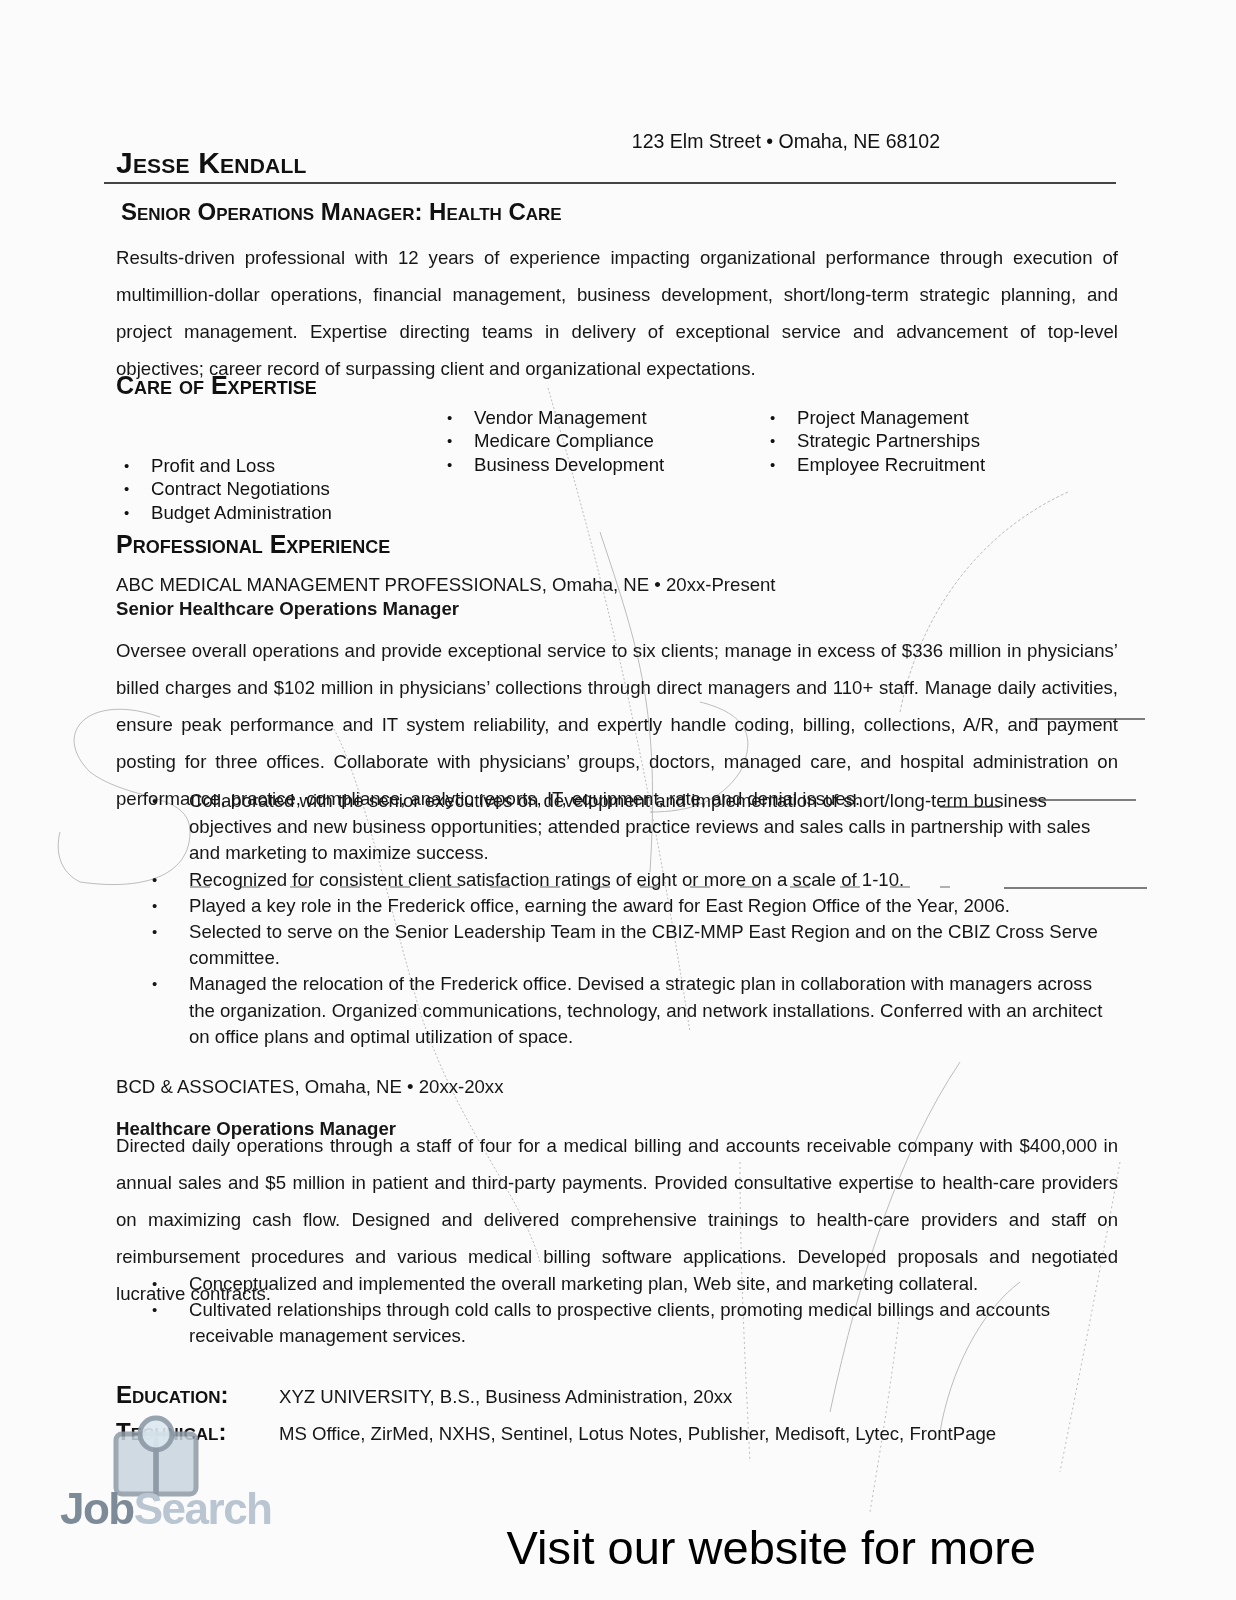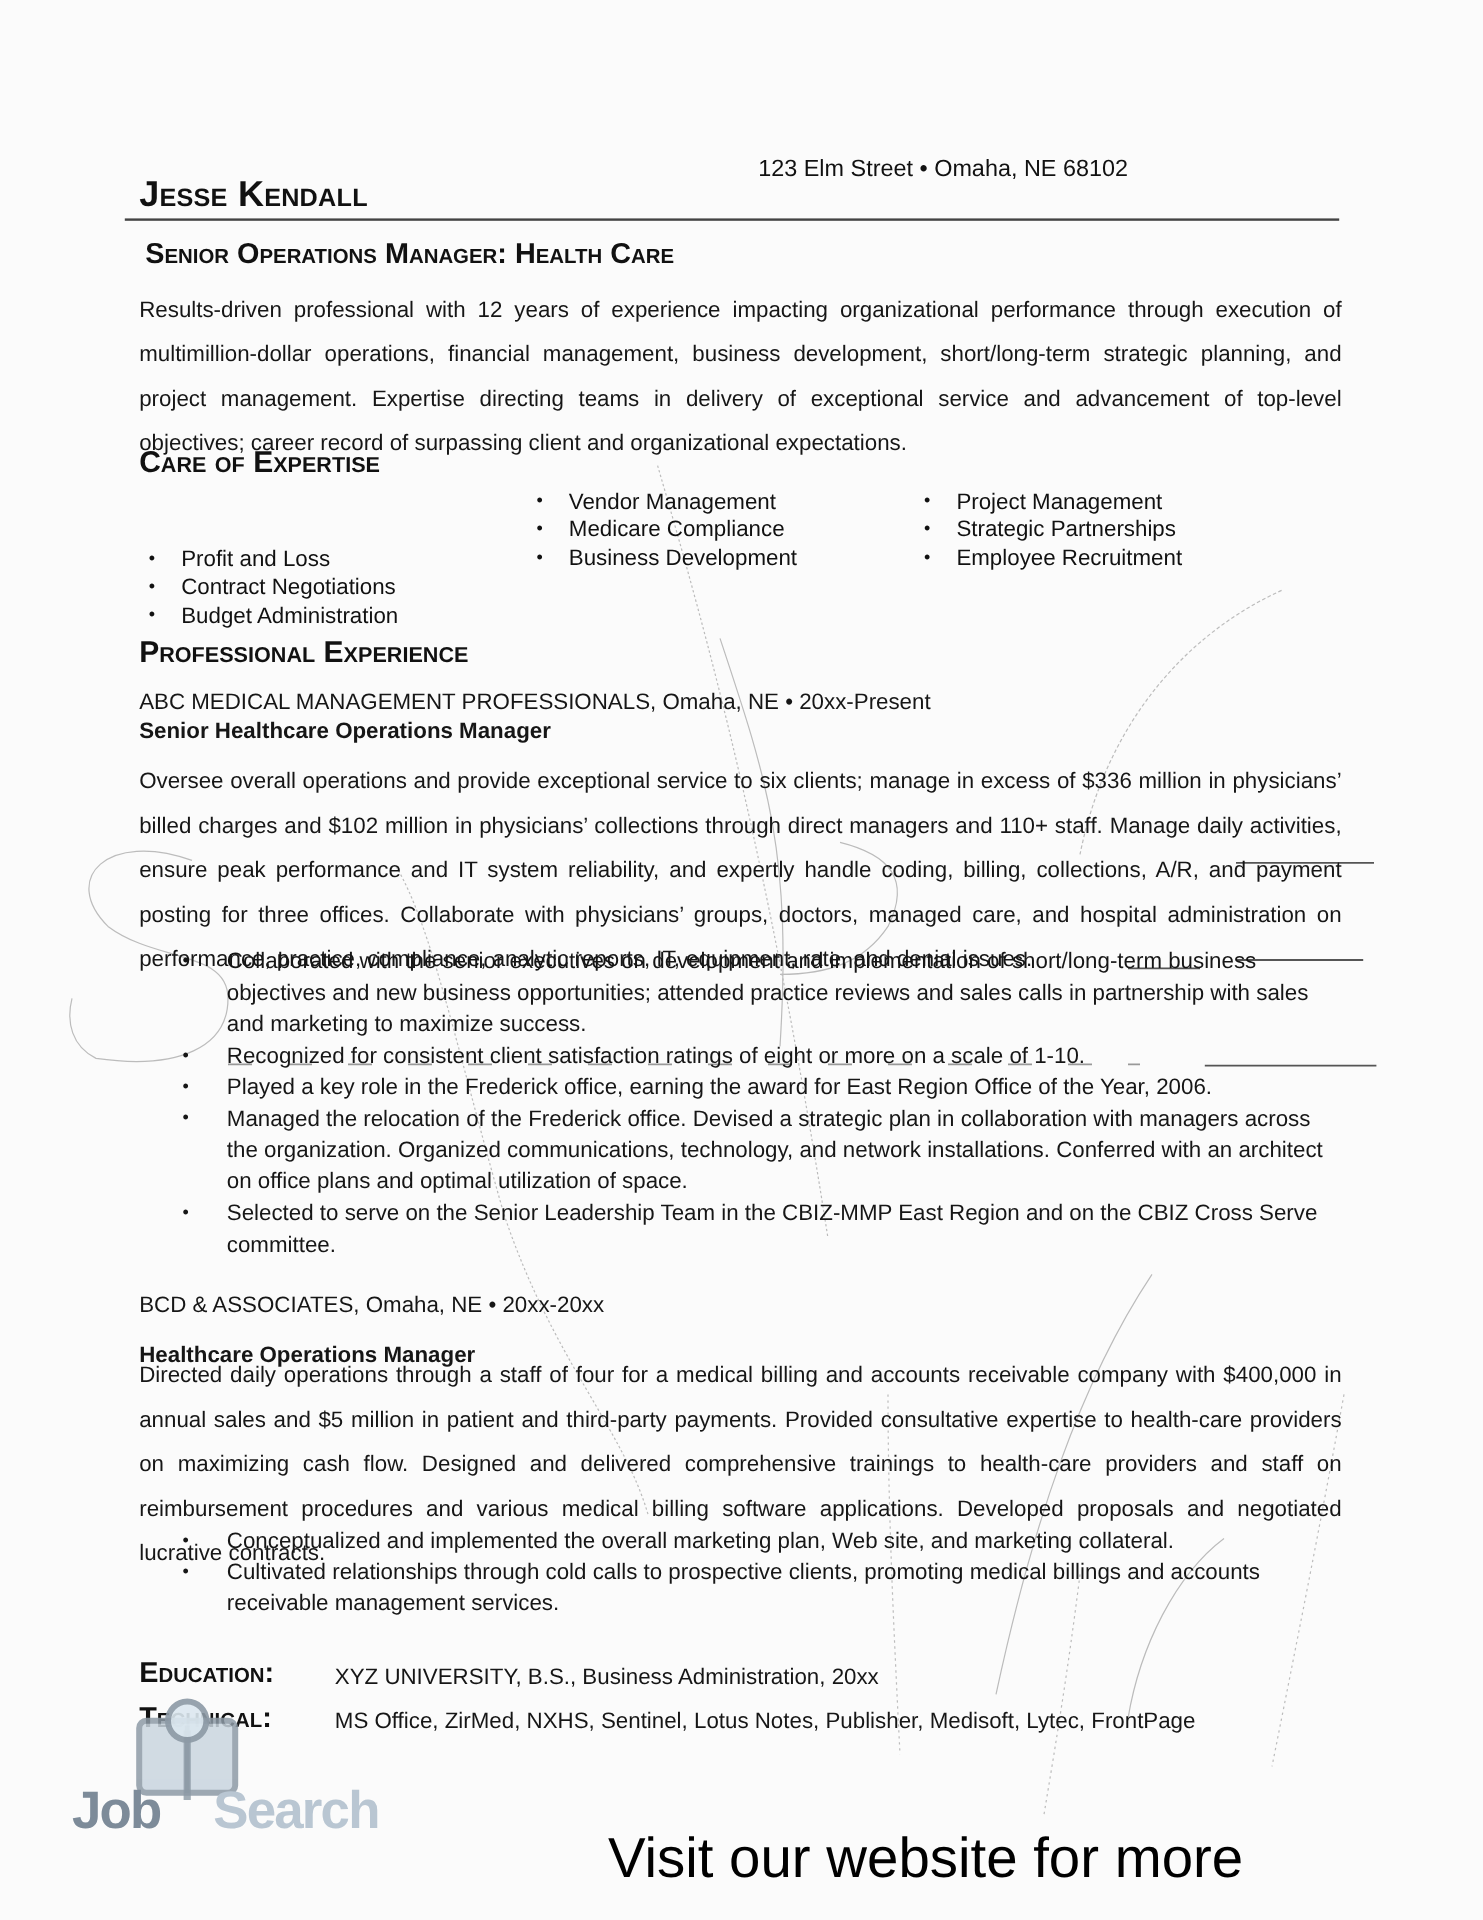--- a/index.html
+++ b/index.html
@@ -52,21 +52,21 @@
 
     .edu-label { left: 116px; font-size: 24px; font-weight: bold; font-variant: small-caps; }
     .edu-value { left: 279px; font-size: 18.6px; color: #161616; }
 
     .logo { position: absolute; left: 58px; top: 1400px; width: 200px; height: 130px; }
     .logo-text {
       position: absolute; left: 60px; top: 1472px; font-size: 44px; font-weight: bold;
       letter-spacing: -1.5px; font-family: "Liberation Sans", sans-serif;
     }
     .logo-text .job { color: #7d8b99; }
-    .logo-text .search { color: #b9c6d2; margin-left: 44px; }
+    .logo-text .search { color: #b9c6d2; }
 
     .visit { right: 36px; top: 1508px; font-size: 47px; color: #000; font-family: Liberation Sans, sans-serif; }
   </style>
 </head>
 <body>
 
 <div class="page">
 
   <svg class="watermark" viewBox="0 0 1236 1600">
     <g fill="none" stroke="#888" stroke-width="1" opacity="0.55">
@@ -119,22 +119,22 @@
 
   <div class="abs section-title exp-title">Professional Experience</div>
 
   <div class="abs job-org" style="top:562px;">ABC MEDICAL MANAGEMENT PROFESSIONALS, Omaha, NE • 20xx-Present</div>
   <div class="abs job-title" style="top:586px;">Senior Healthcare Operations Manager</div>
   <p class="para" style="top:620px;">Oversee overall operations and provide exceptional service to six clients; manage in excess of $336 million in physicians’ billed charges and $102 million in physicians’ collections through direct managers and 110+ staff. Manage daily activities, ensure peak performance and IT system reliability, and expertly handle coding, billing, collections, A/R, and payment posting for three offices. Collaborate with physicians’ groups, doctors, managed care, and hospital administration on performance, practice, compliance, analytic reports, IT, equipment, rate, and denial issues.</p>
   <ul class="bullets" style="top:776px;">
     <li>Collaborated with the senior executives on development and implementation of short/long-term business objectives and new business opportunities; attended practice reviews and sales calls in partnership with sales and marketing to maximize success.</li>
     <li>Recognized for consistent client satisfaction ratings of eight or more on a scale of 1-10.</li>
     <li>Played a key role in the Frederick office, earning the award for East Region Office of the Year, 2006.</li>
+    <li>Selected to serve on the Senior Leadership Team in the CBIZ-MMP East Region and on the CBIZ Cross Serve committee.</li>
     <li>Managed the relocation of the Frederick office. Devised a strategic plan in collaboration with managers across the organization. Organized communications, technology, and network installations. Conferred with an architect on office plans and optimal utilization of space.</li>
-    <li>Selected to serve on the Senior Leadership Team in the CBIZ-MMP East Region and on the CBIZ Cross Serve committee.</li>
   </ul>
 
   <div class="abs job-org" style="top:1064px;">BCD &amp; ASSOCIATES, Omaha, NE • 20xx-20xx</div>
   <div class="abs job-title" style="top:1090px;margin-top:16px;">Healthcare Operations Manager</div>
   <p class="para" style="top:1115px;">Directed daily operations through a staff of four for a medical billing and accounts receivable company with $400,000 in annual sales and $5 million in patient and third-party payments. Provided consultative expertise to health-care providers on maximizing cash flow. Designed and delivered comprehensive trainings to health-care providers and staff on reimbursement procedures and various medical billing software applications. Developed proposals and negotiated lucrative contracts.</p>
   <ul class="bullets" style="top:1259px;">
     <li>Conceptualized and implemented the overall marketing plan, Web site, and marketing collateral.</li>
     <li>Cultivated relationships through cold calls to prospective clients, promoting medical billings and accounts receivable management services.</li>
   </ul>
 

